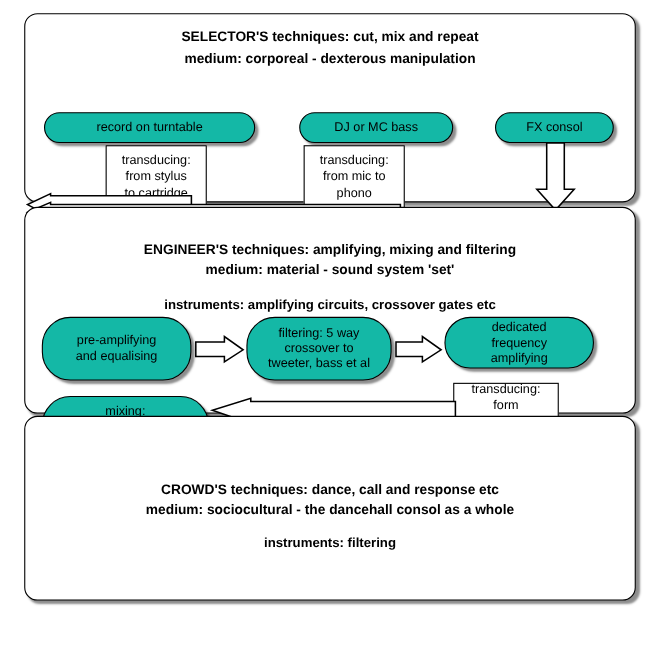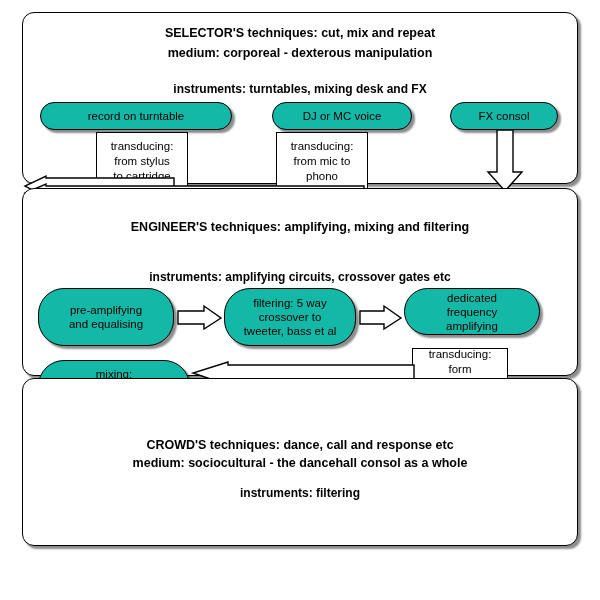--- a/index.html
+++ b/index.html
@@ -90,28 +90,27 @@
   }
 </style>
 </head>
 <body>
 
 <div id="stage">
 
   <div class="panel" style="left:22px; top:12px; width:556px; height:172px;">
     <div class="hdr" style="top:12px;">SELECTOR'S techniques: cut, mix and repeat</div>
     <div class="hdr" style="top:32px;">medium: corporeal - dexterous manipulation</div>
-    <div class="sub" style="top:68px;">instruments: turntables, mixing desk and FX</div>
   </div>
 
   <div class="pill" style="left:40px; top:102px; width:192px; height:28px;">
     <span>record on turntable</span>
   </div>
   <div class="pill" style="left:272px; top:102px; width:140px; height:28px;">
-    <span>DJ or MC voice</span>
+    <span>DJ or MC bass</span>
   </div>
   <div class="pill" style="left:450px; top:102px; width:108px; height:28px;align-items:center;">
     <span>FX consol</span>
   </div>
 
   <div class="rbox" style="left:96px; top:132px; width:92px; height:58px;">
     <span style="white-space:pre-line;">transducing:
 from stylus
 to cartridge</span>
   </div>
@@ -134,20 +133,21 @@
   </div>
 
   <div class="arrow" style="left:24px; top:184px; width:340px; height:20px;">
     <svg width="340" height="20" viewBox="0 0 340 20">
       <polygon points="340,2 340,16 22,16 22,19 1,9 22,0 22,2"></polygon>
     </svg>
   </div>
 
   <div class="panel" style="left:22px; top:188px; width:556px; height:188px;">
     <div class="hdr" style="top:30px;">ENGINEER'S techniques: amplifying, mixing and filtering</div>
+    <div class="hdr" style="top:48px;">medium: material - sound system 'set'</div>
     <div class="sub" style="top:80px;">instruments: amplifying circuits, crossover gates etc</div>
   </div>
 
   <div class="pill" style="left:38px; top:288px; width:136px; height:58px;">
     <span style="white-space:pre-line;">pre-amplifying
 and equalising</span>
   </div>
   <div class="pill" style="left:224px; top:288px; width:132px; height:58px;">
     <span style="white-space:pre-line;">filtering: 5 way
 crossover to

